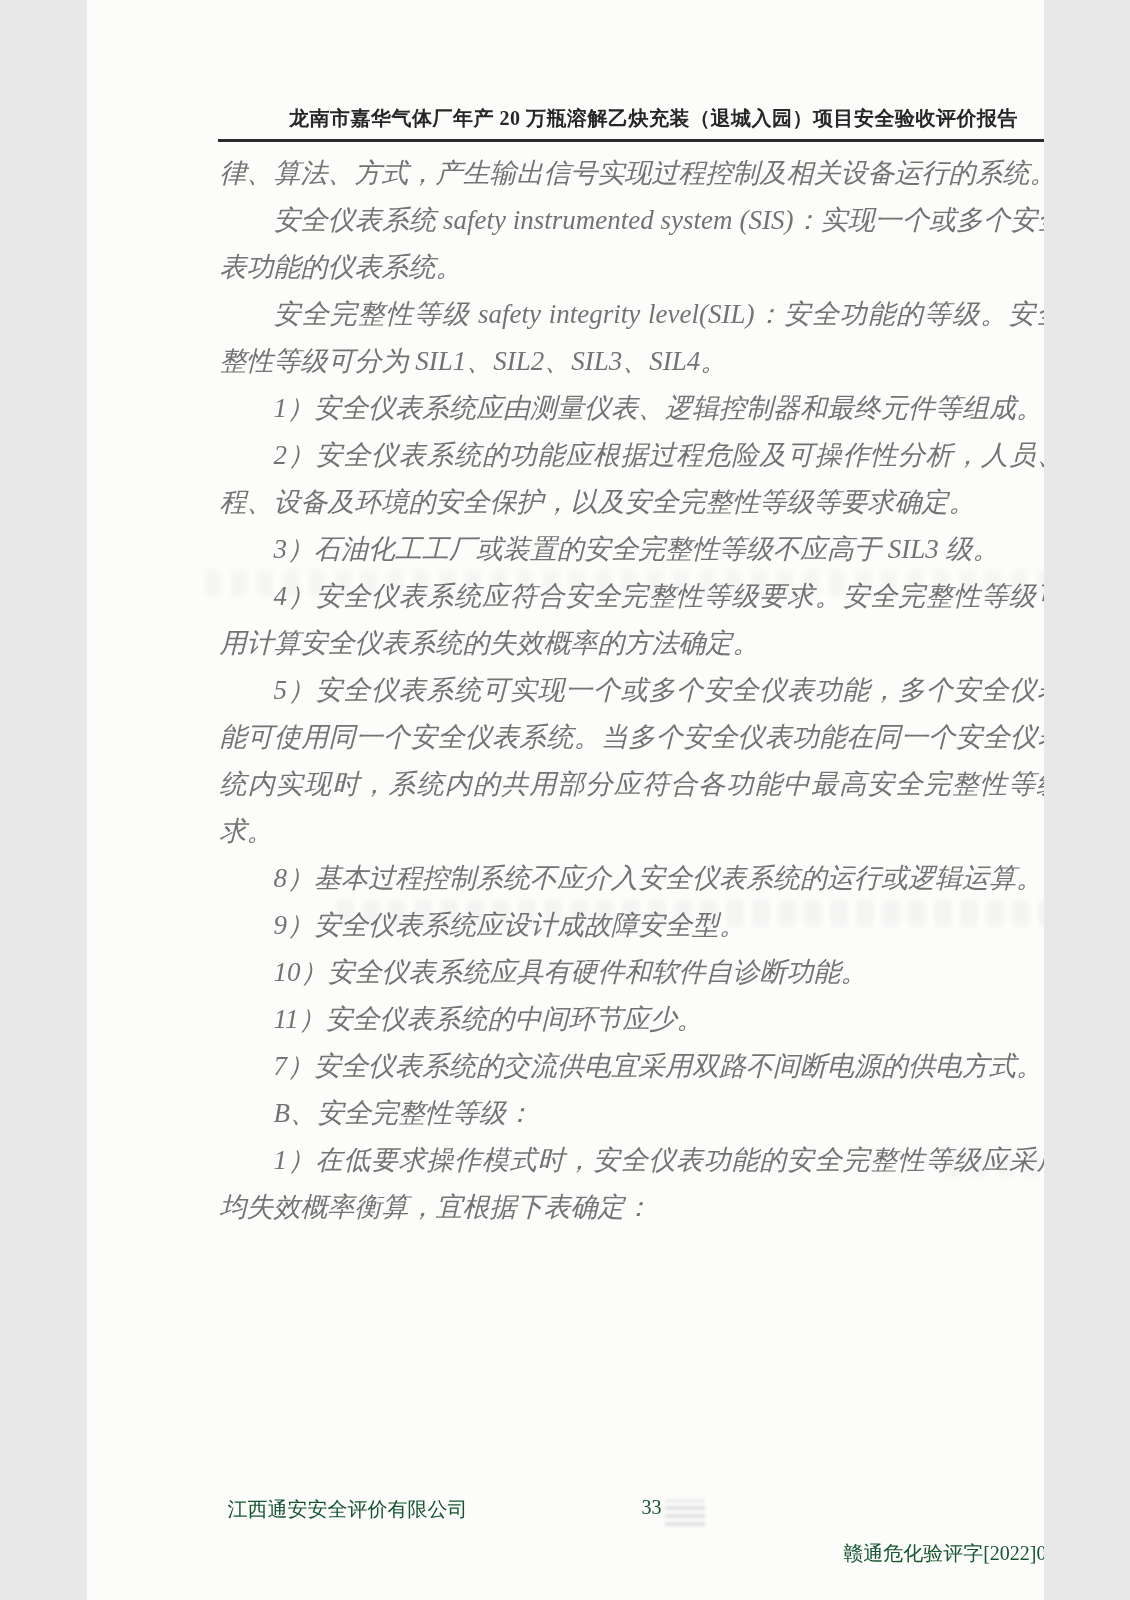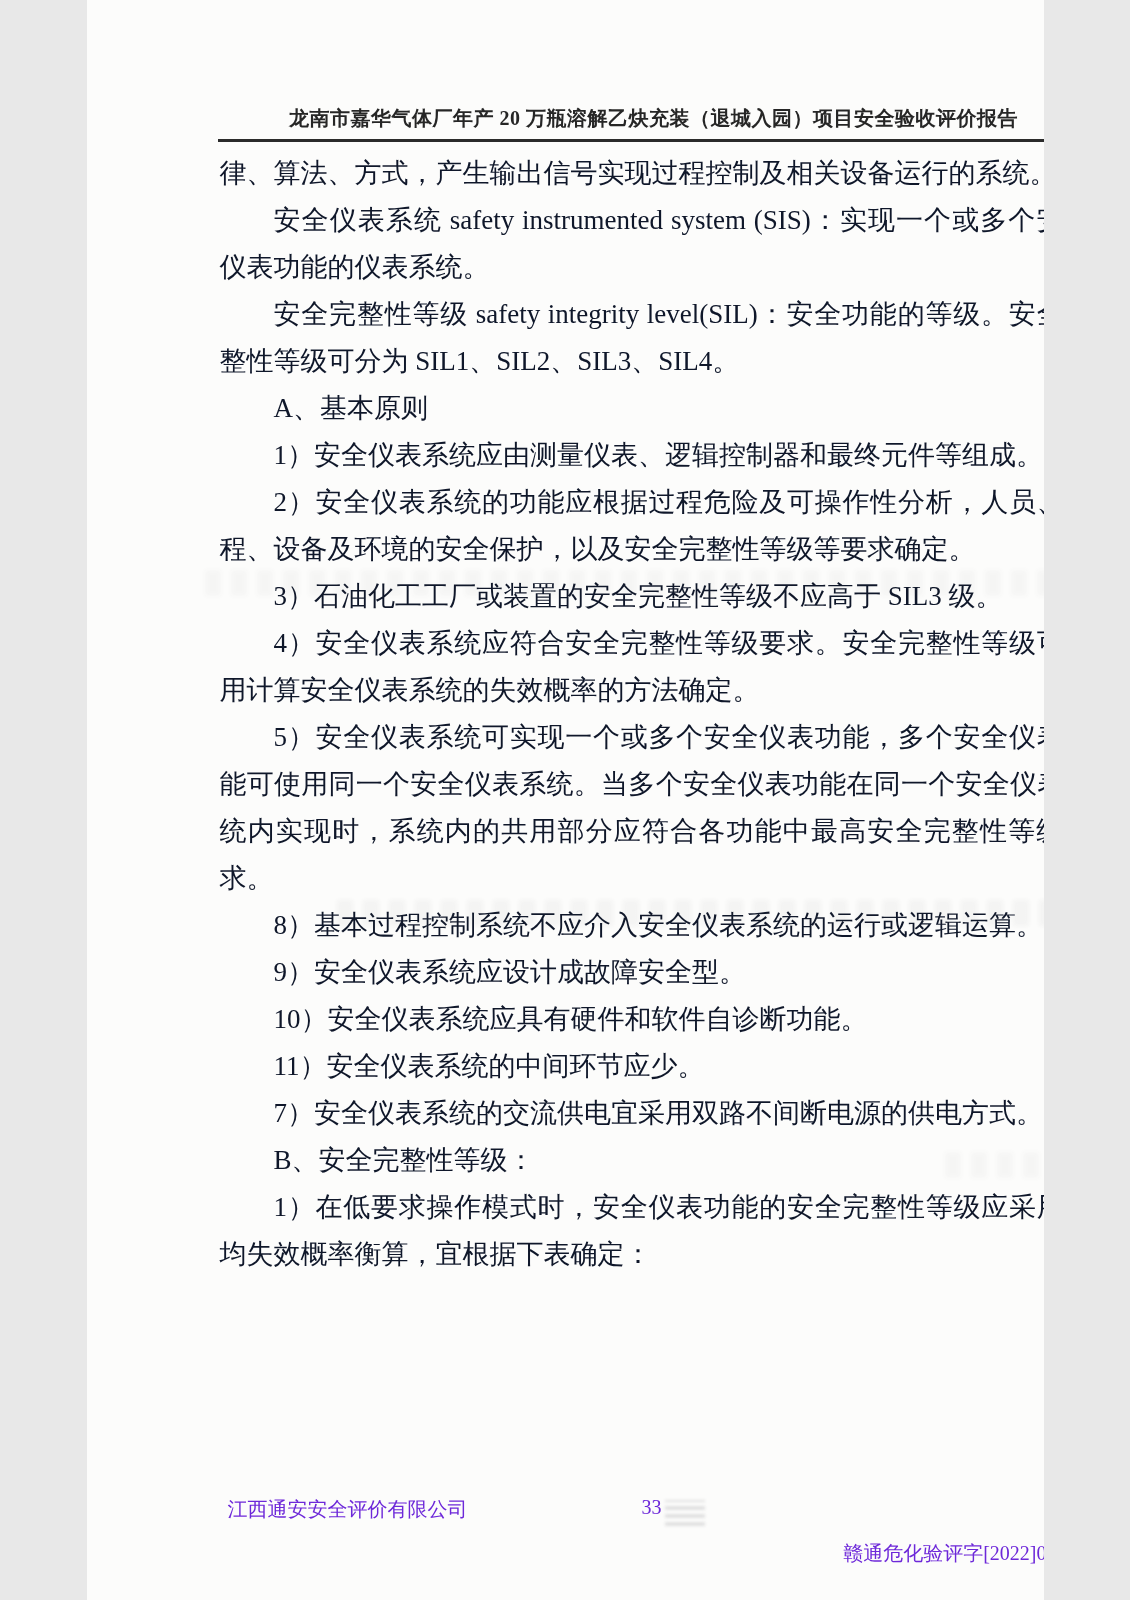--- a/index.html
+++ b/index.html
@@ -37,39 +37,40 @@
   }
   
   .doc-body {
     position: absolute;
     top: 150px;
     left: 133px;
     width: 872px;
     font-size: 27px;
     line-height: 47px;
     text-align: justify;
-    color: #0f172a;
+    color: #737373;
+    font-style: italic;
   }
   .doc-body p {
     margin: 0;
     text-indent: 2em;
     word-break: break-all;
   }
   .doc-body p.continued {
     text-indent: 0;
   }
   
   .footer {
     position: absolute;
     top: 1496px;
     left: 133px;
     width: 872px;
     height: 32px;
     font-size: 20px;
-    color: #6d28d9;
+    color: #14532d;
   }
   .footer-company {
     position: absolute;
     left: 8px;
     top: 0;
     white-space: nowrap;
   }
   .footer-page {
     position: absolute;
     left: 50%;
@@ -118,21 +119,20 @@
 <div class="page">
 
   <div class="header">
     <div class="header-title">龙南市嘉华气体厂年产 20 万瓶溶解乙炔充装（退城入园）项目安全验收评价报告</div>
   </div>
 
   <div class="doc-body">
     <p class="continued">律、算法、方式，产生输出信号实现过程控制及相关设备运行的系统。</p>
     <p>安全仪表系统 safety instrumented system (SIS)：实现一个或多个安全仪表功能的仪表系统。</p>
     <p>安全完整性等级 safety integrity level(SIL)：安全功能的等级。安全完整性等级可分为 SIL1、SIL2、SIL3、SIL4。</p>
-    <p>A、基本原则</p>
     <p>1）安全仪表系统应由测量仪表、逻辑控制器和最终元件等组成。</p>
     <p>2）安全仪表系统的功能应根据过程危险及可操作性分析，人员、过程、设备及环境的安全保护，以及安全完整性等级等要求确定。</p>
     <p>3）石油化工工厂或装置的安全完整性等级不应高于 SIL3 级。</p>
     <p>4）安全仪表系统应符合安全完整性等级要求。安全完整性等级可采用计算安全仪表系统的失效概率的方法确定。</p>
     <p>5）安全仪表系统可实现一个或多个安全仪表功能，多个安全仪表功能可使用同一个安全仪表系统。当多个安全仪表功能在同一个安全仪表系统内实现时，系统内的共用部分应符合各功能中最高安全完整性等级要求。</p>
     <p>8）基本过程控制系统不应介入安全仪表系统的运行或逻辑运算。</p>
     <p>9）安全仪表系统应设计成故障安全型。</p>
     <p>10）安全仪表系统应具有硬件和软件自诊断功能。</p>
     <p>11）安全仪表系统的中间环节应少。</p>
     <p>7）安全仪表系统的交流供电宜采用双路不间断电源的供电方式。</p>

